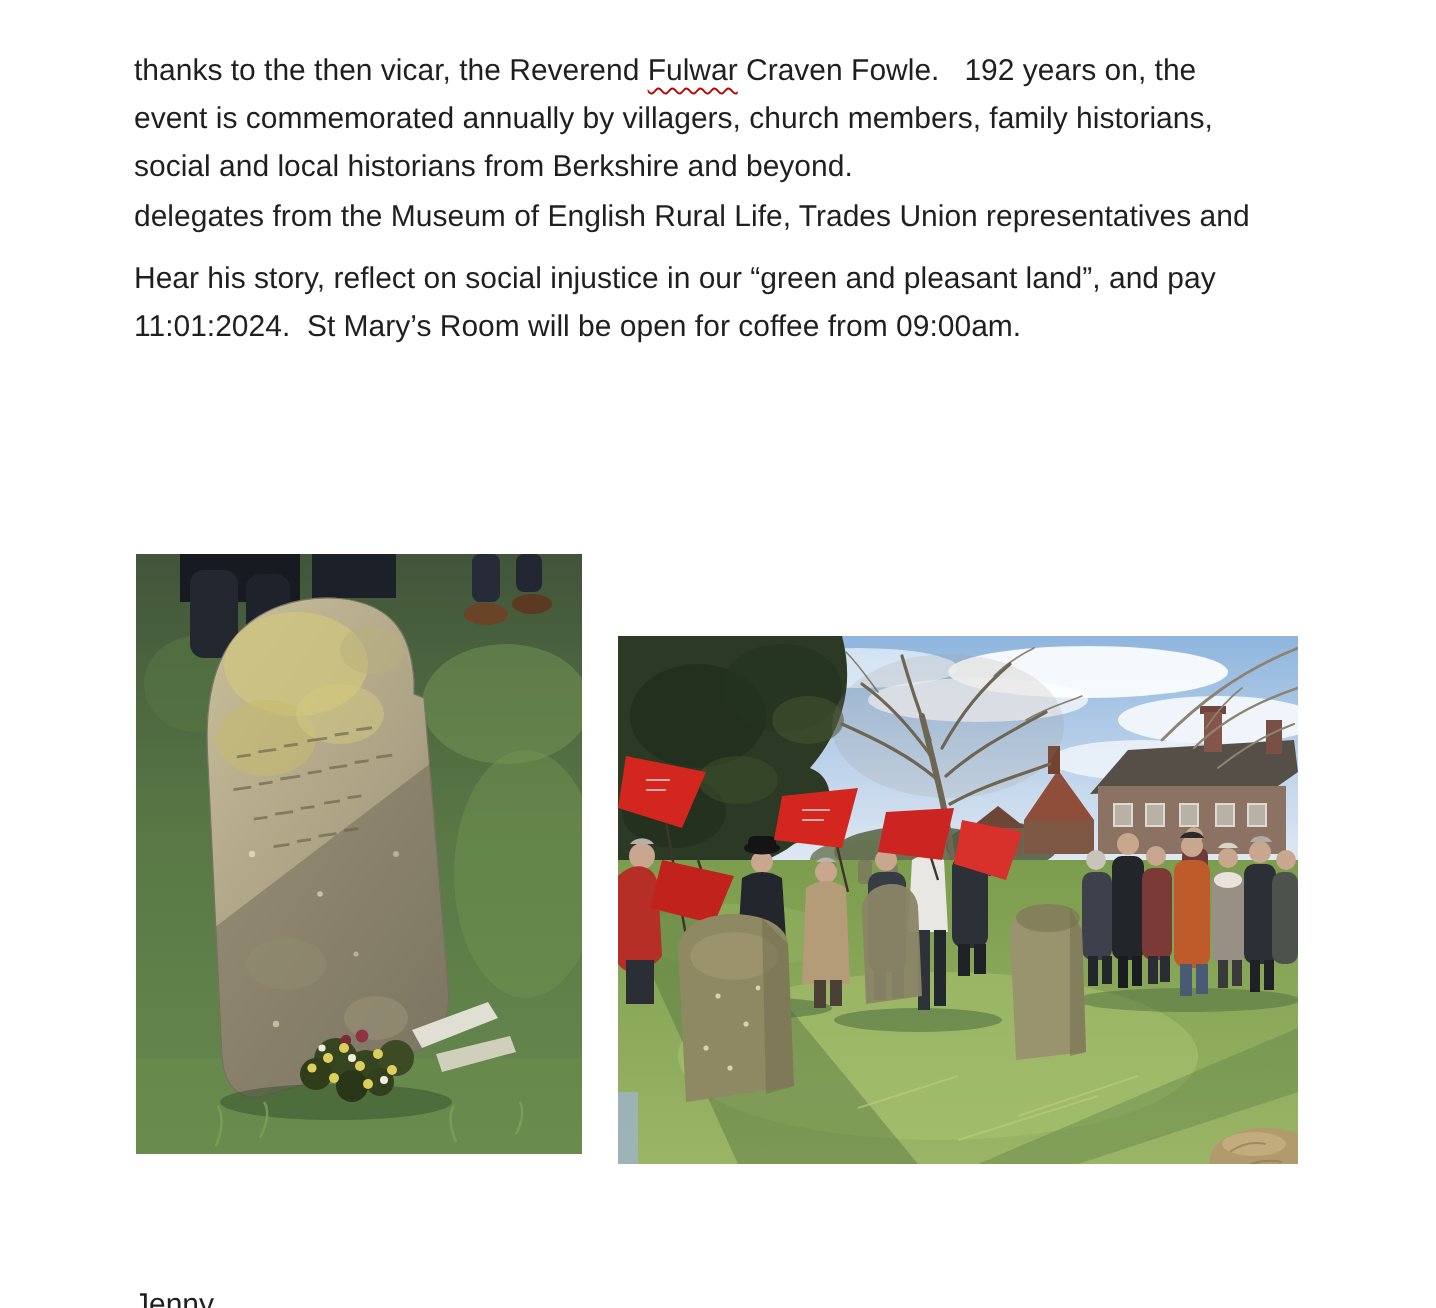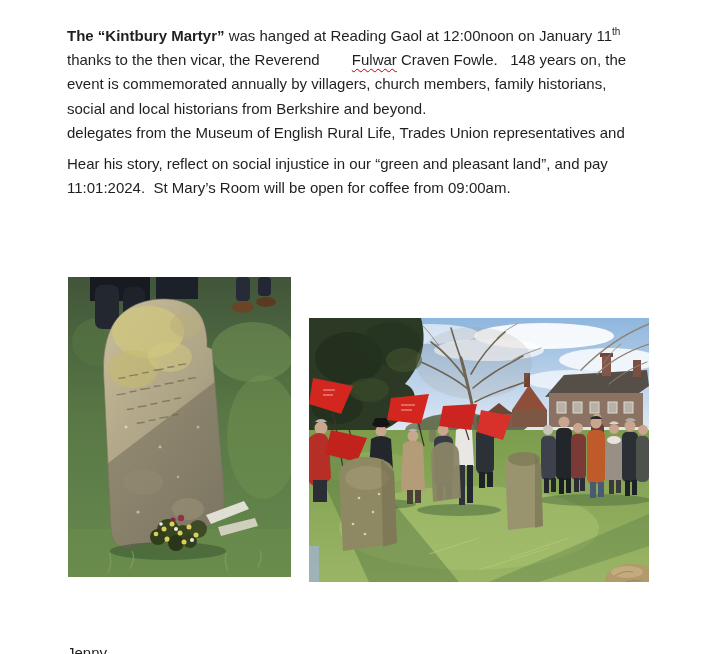--- a/index.html
+++ b/index.html
@@ -12,34 +12,32 @@
   .para + .para { margin-top:7px; }
   .line { white-space:pre; font-size:15px; line-height:24.2px; height:24.2px; }
   .bold-lead { font-weight:bold; }
   sup.ord { font-size:10px; vertical-align:super; line-height:0; }
   .wavy {
     text-decoration-line: underline;
     text-decoration-style: wavy;
     text-decoration-color:#c00000;
     text-decoration-thickness:1px;
     text-underline-offset:3px;
-    margin-left:28px;
   }
   .photo { position:absolute; display:block; }
   .photo1 { left:68px; top:277px; }
   .photo2 { left:309px; top:318px; }
   .signature { position:absolute; left:67px; top:643px; font-size:15px; line-height:20px; }
 </style>
 </head>
 <body>
 
 <div class="text-block">
   <div class="para">
-    <div class="line"><span class="bold-lead">The “Kintbury Martyr”</span><span> was hanged at Reading Gaol at 12:00noon on January 11</span><sup class="ord">th</sup></div>
-    <div class="line"><span>thanks to the then vicar, the Reverend </span><span class="wavy">Fulwar</span><span> Craven Fowle.   148 years on, the</span></div>
+    <div class="line"><span>thanks to the then vicar, the Reverend </span><span class="wavy">Fulwar</span><span> Craven Fowle.   192 years on, the</span></div>
     <div class="line">event is commemorated annually by villagers, church members, family historians,</div>
     <div class="line">social and local historians from Berkshire and beyond.</div>
     <div class="line">delegates from the Museum of English Rural Life, Trades Union representatives and</div>
   </div>
   <div class="para">
     <div class="line">Hear his story, reflect on social injustice in our “green and pleasant land”, and pay</div>
     <div class="line">11:01:2024.  St Mary’s Room will be open for coffee from 09:00am.</div>
   </div>
 </div>
 

